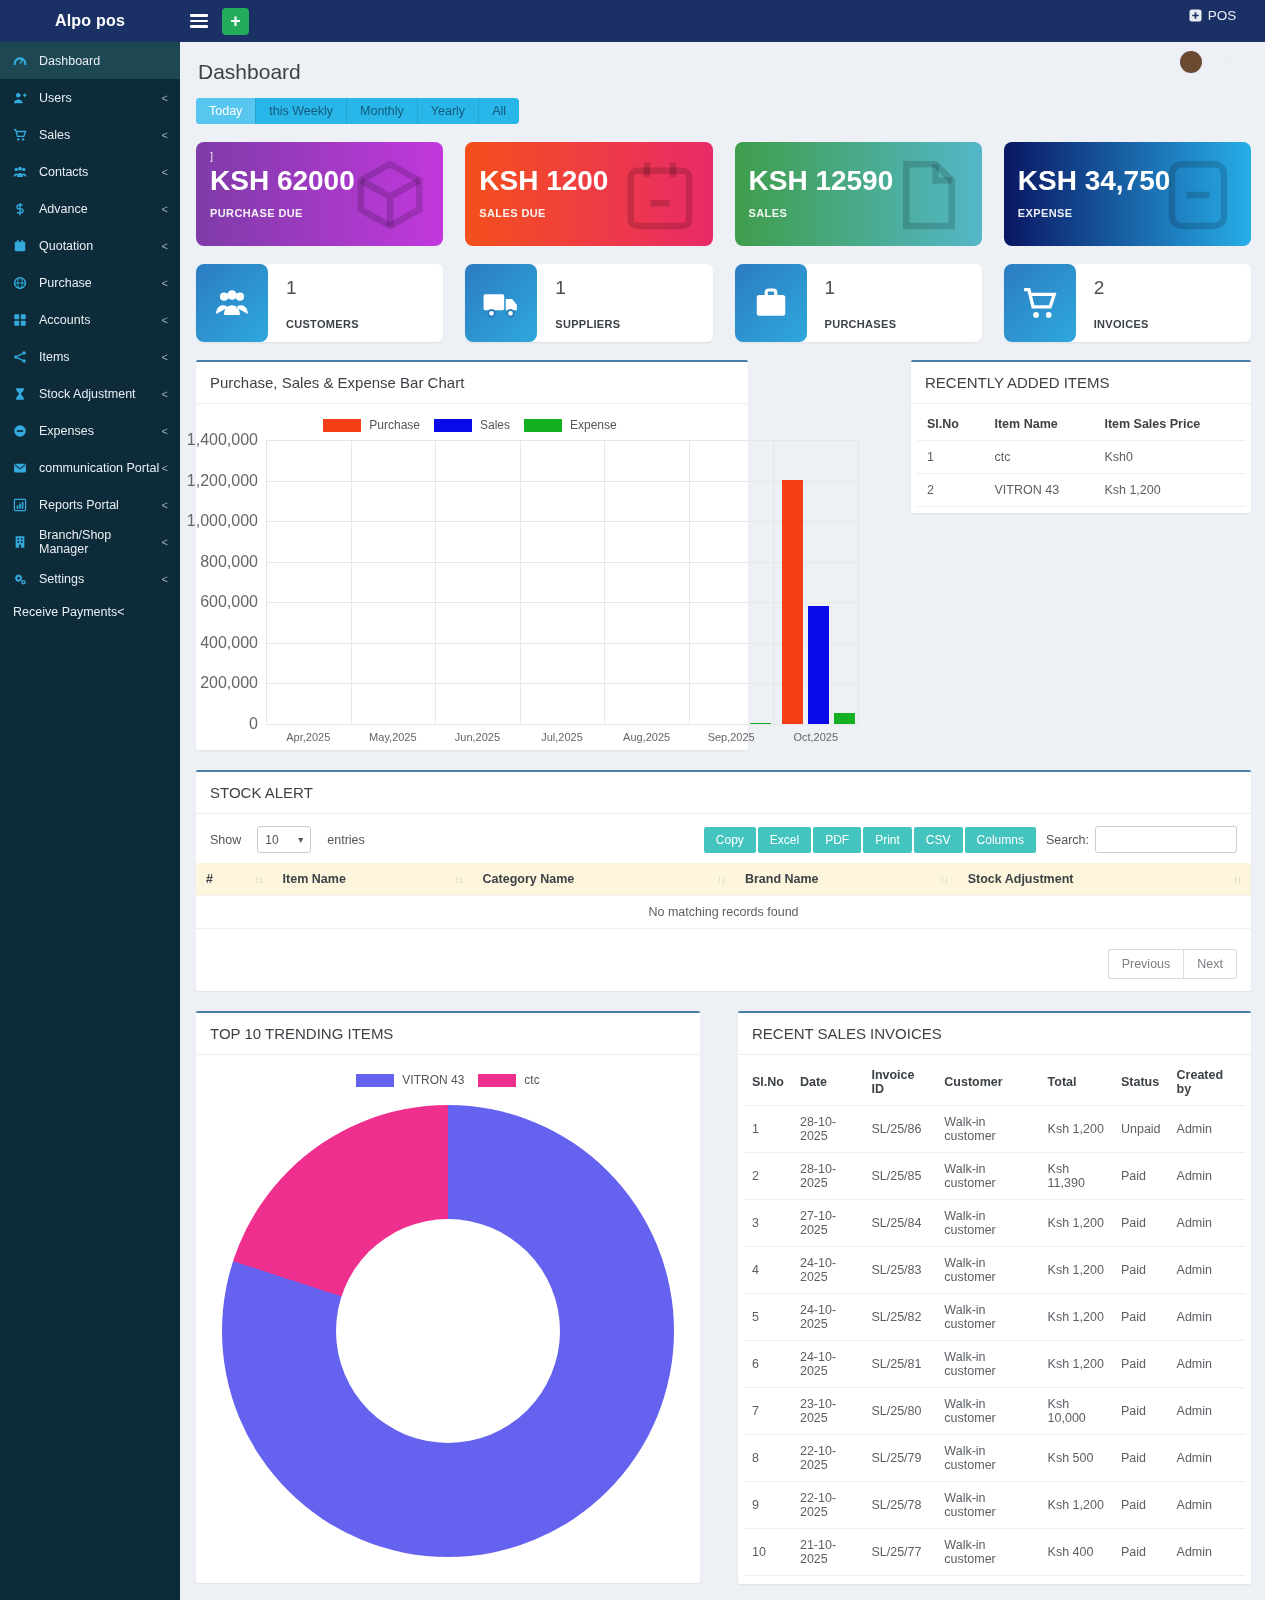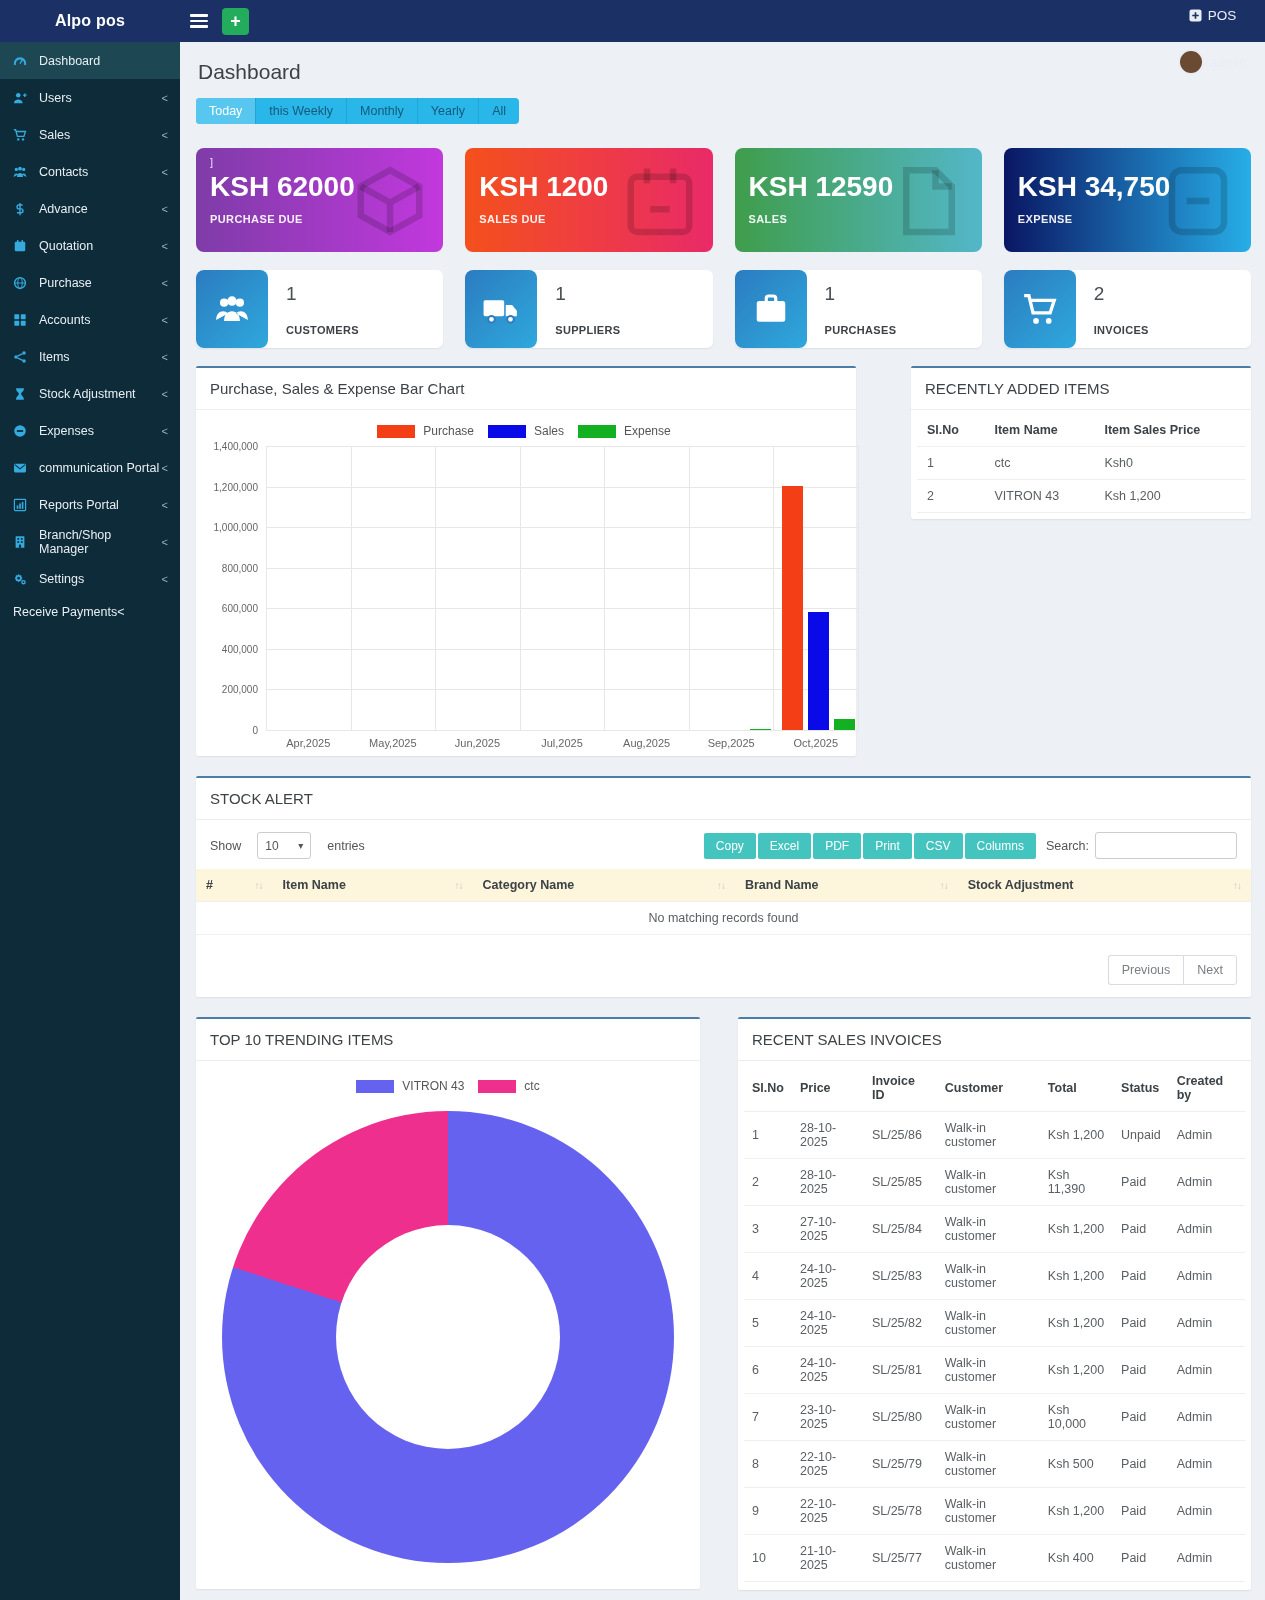--- a/index.html
+++ b/index.html
@@ -24,21 +24,21 @@
   .side-icon { width:26px; color:#35aade; font-size:13px; display:flex; align-items:center; }
   .side-icon svg { width:14px; height:14px; }
   .side-label { flex:1; }
   .side-chevron { color:#9fb3bd; font-size:11px; }
   .side-footer { color:#e8eef3; font-size:12.5px; padding:8px 13px; cursor:pointer; }
 
   
   .main { position:absolute; top:42px; left:180px; width:1085px; height:1558px; padding:14px 14px 0 16px; }
   .page-title { font-size:21px; font-weight:500; color:#3d4247; margin:4px 0 14px 2px; }
 
-  .tabs { display:inline-flex; background:#29b7e9; border-radius:4px; overflow:hidden; margin-bottom:24px; }
+  .tabs { display:inline-flex; background:#29b7e9; border-radius:4px; overflow:hidden; margin-bottom:18px; }
   .tab { padding:6px 13px; font-size:12.5px; color:#145a7a; border-right:1px solid #22a5d3; cursor:pointer; }
   .tab:last-child { border-right:none; }
   .tab.active { background:#58c7ef; color:#fff; }
 
   .cards-row { display:flex; gap:22px; margin-bottom:18px; }
 
   .stat-card { flex:1; height:104px; border-radius:8px; color:#fff; padding:8px 14px; position:relative; overflow:hidden; cursor:pointer; }
   .stat-badge { font-size:11px; opacity:.85; height:13px; }
   .stat-value { font-size:28px; font-weight:bold; margin-top:2px; }
   .stat-label { font-size:11px; font-weight:bold; letter-spacing:.4px; margin-top:10px; opacity:.92; }
@@ -48,32 +48,32 @@
   .count-icon { width:72px; height:78px; border-radius:8px; background:linear-gradient(135deg,#2b7cc0,#2fa8dc); display:flex; align-items:center; justify-content:center; }
   .count-icon svg { width:38px; height:38px; }
   .count-body { padding-left:18px; }
   .count-value { font-size:19px; color:#4a4f54; }
   .count-label { font-size:11px; font-weight:bold; color:#3d4247; letter-spacing:.3px; margin-top:19px; }
 
   .card { background:#fff; border-top:2px solid #4b7ea6; border-radius:2px; box-shadow:0 1px 2px rgba(0,0,0,.07); }
   .card-header { padding:12px 14px; font-size:15px; color:#3d4247; border-bottom:1px solid #ededed; }
 
   .charts-row { display:flex; justify-content:space-between; margin-bottom:20px; align-items:flex-start; }
-  .chart-card { width:660px; height:390px; }
+  .chart-card { width:552px; height:390px; }
   .recent-items-card { width:340px; }
 
   
   .chart-body { padding:10px 12px 6px 8px; position:relative; }
   .legend-row { display:flex; justify-content:center; gap:14px; height:22px; align-items:center; margin-bottom:4px; }
   .legend-item { display:flex; align-items:center; gap:8px; font-size:12px; color:#555; }
   .legend-swatch { width:38px; height:13px; }
   .plot { position:relative; margin-left:62px; width:592px; height:284px; }
   .gridline-h { position:absolute; left:0; width:100%; height:1px; background:#e7e7e7; }
   .gridline-v { position:absolute; top:0; height:100%; width:1px; background:#e7e7e7; }
-  .ytick { position:absolute; right:100%; transform:translateY(-50%); padding-right:8px; font-size:10px; color:#666; white-space:nowrap; }
+  .ytick { position:absolute; right:100%; transform:translateY(-50%); padding-right:8px; font-size:16px; color:#666; white-space:nowrap; }
   .bar { position:absolute; bottom:0; width:21px; }
   .xlabels { display:flex; margin-left:62px; width:592px; }
   .xlabel { flex:1; text-align:center; font-size:11px; color:#666; padding-top:7px; }
 
   
   table { border-collapse:collapse; width:100%; }
   th, td { text-align:left; font-size:12.5px; padding:9px 10px; border-bottom:1px solid #efefef; }
   th { color:#3d4247; font-weight:bold; }
   td { color:#5a5f64; }
 
@@ -615,21 +615,21 @@
         </div>
       </div>
     </div>
 
     <div class="card invoices-card">
       <div class="card-header">RECENT SALES INVOICES</div>
       <table style="margin:4px 6px 8px 6px; width:calc(100% - 12px);">
         <thead>
             <tr id="invoices-head">
               <th>Sl.No</th>
-              <th>Price</th>
+              <th>Date</th>
               <th>Invoice ID</th>
               <th>Customer</th>
               <th>Total</th>
               <th>Status</th>
               <th>Created by</th>
             </tr>
           </thead>
         <tbody id="invoices-body">
             <tr>
               <td>1</td>

